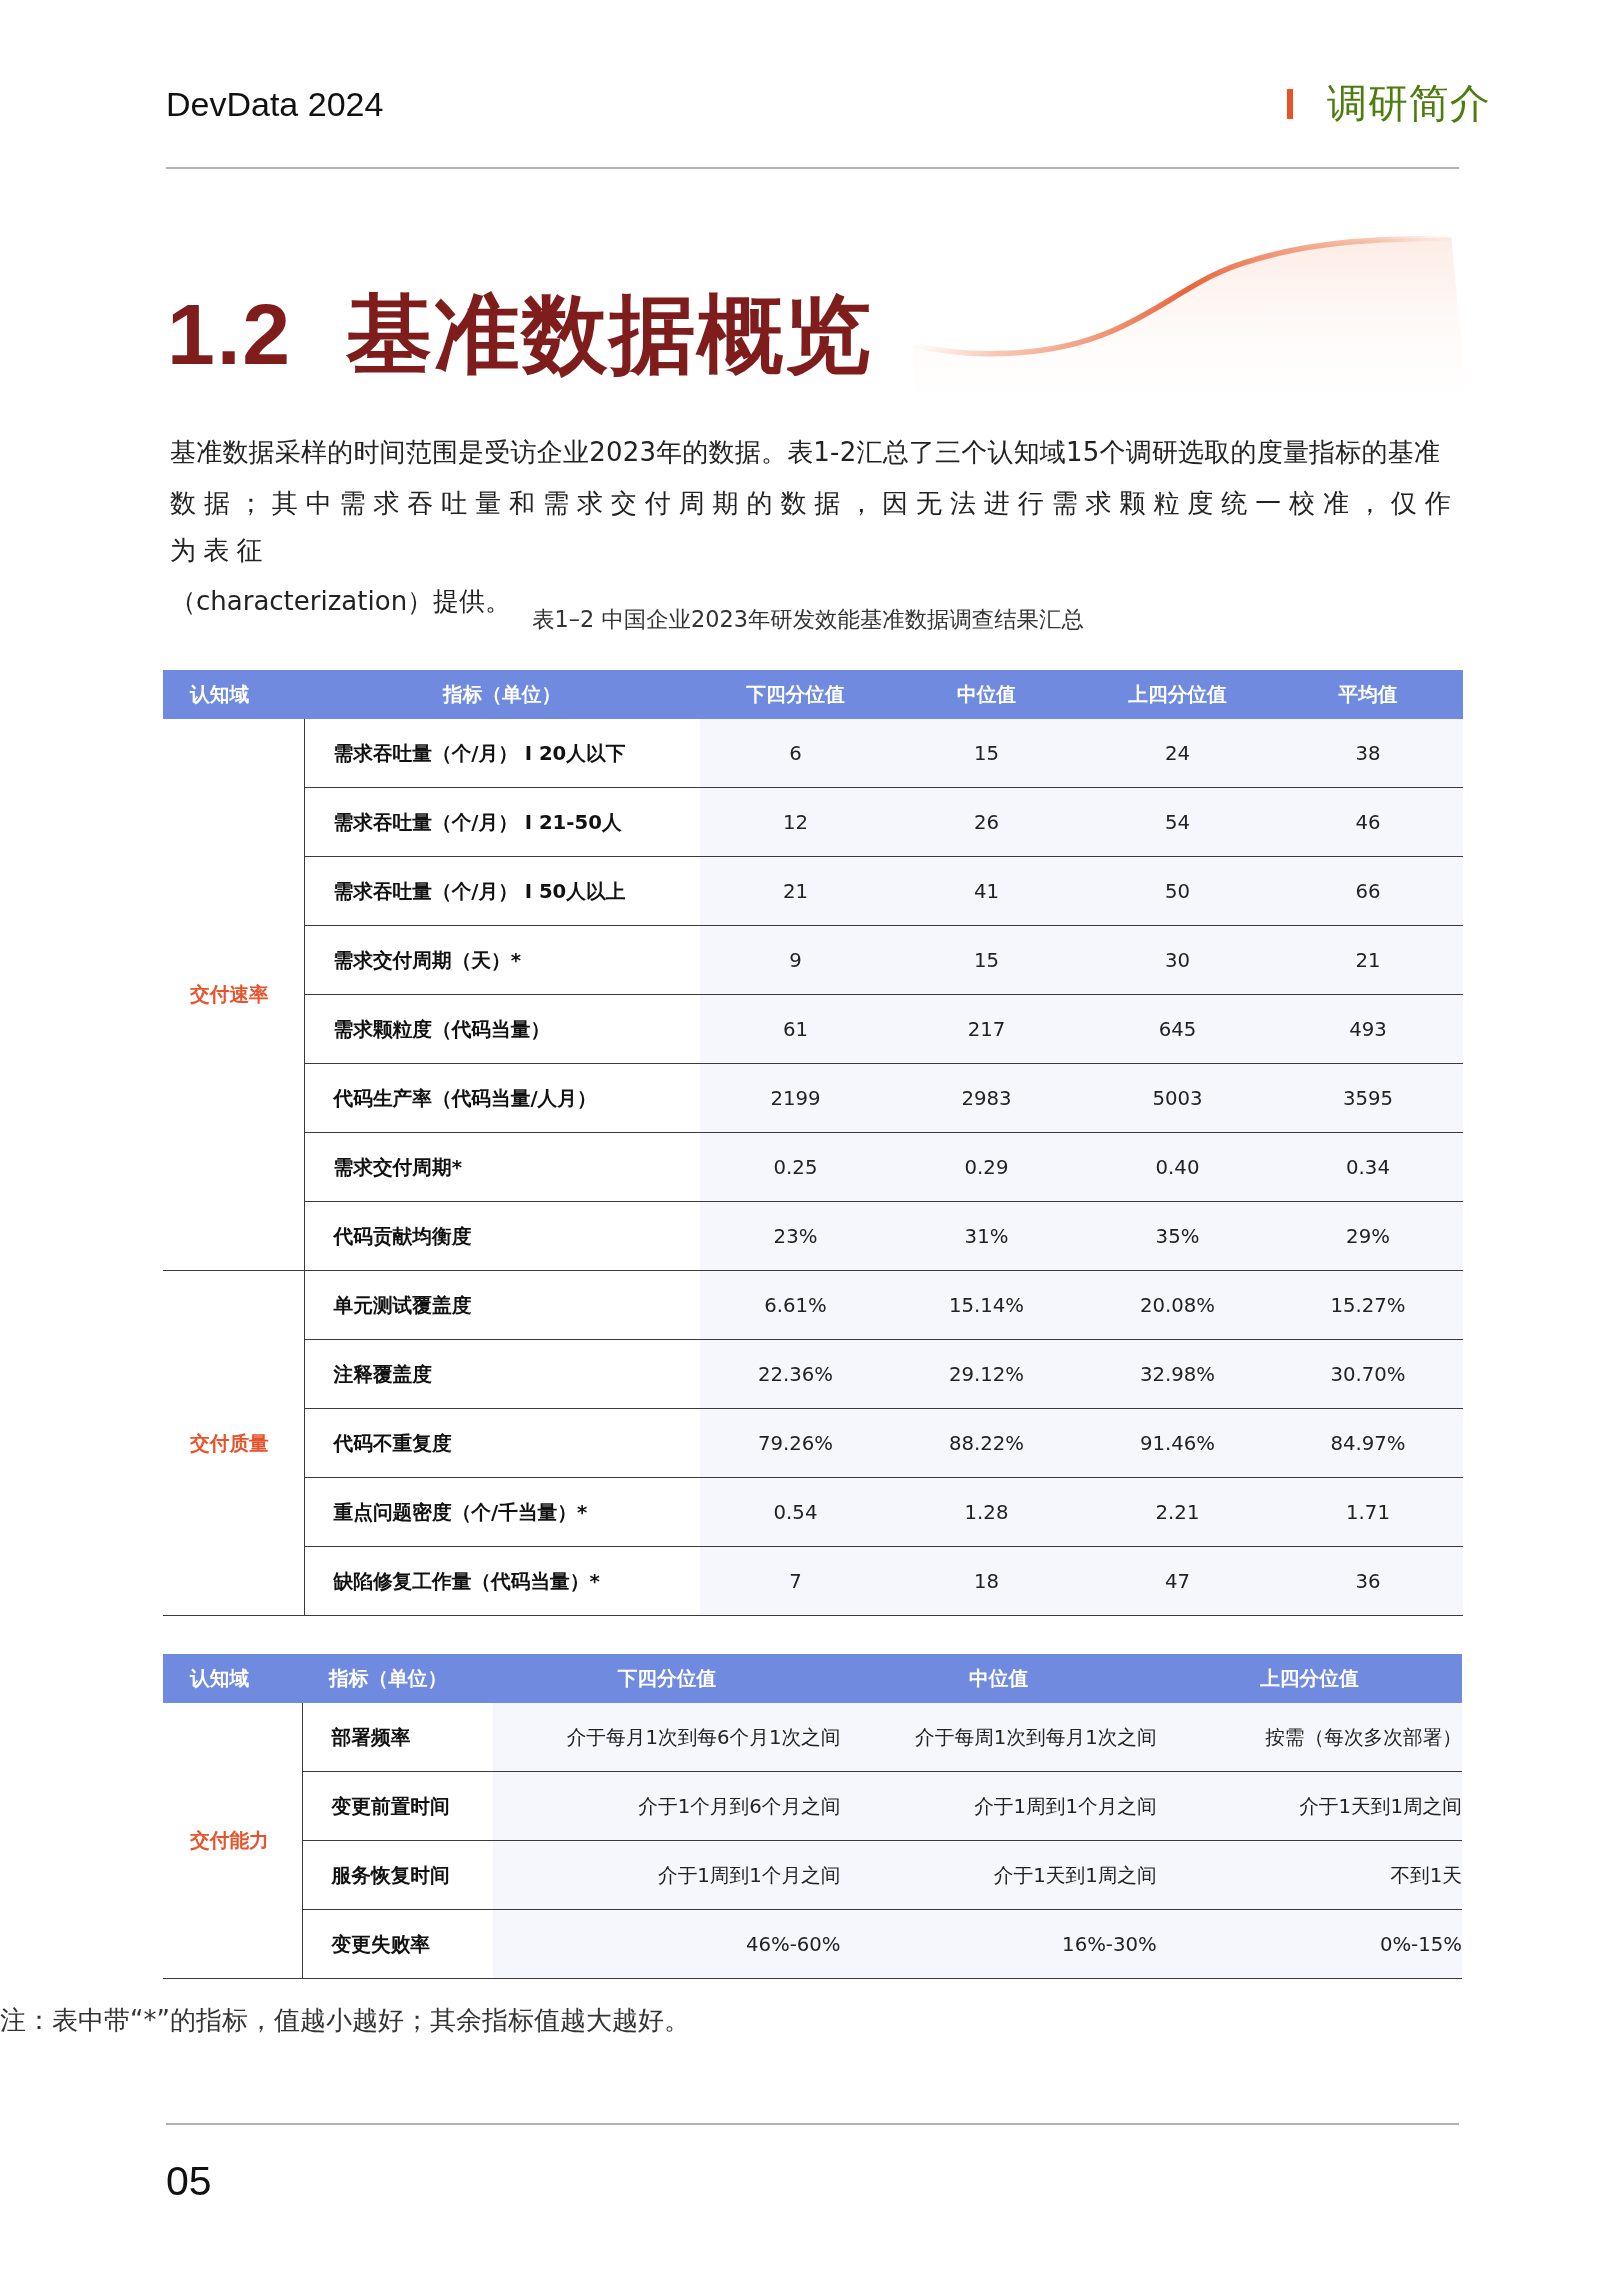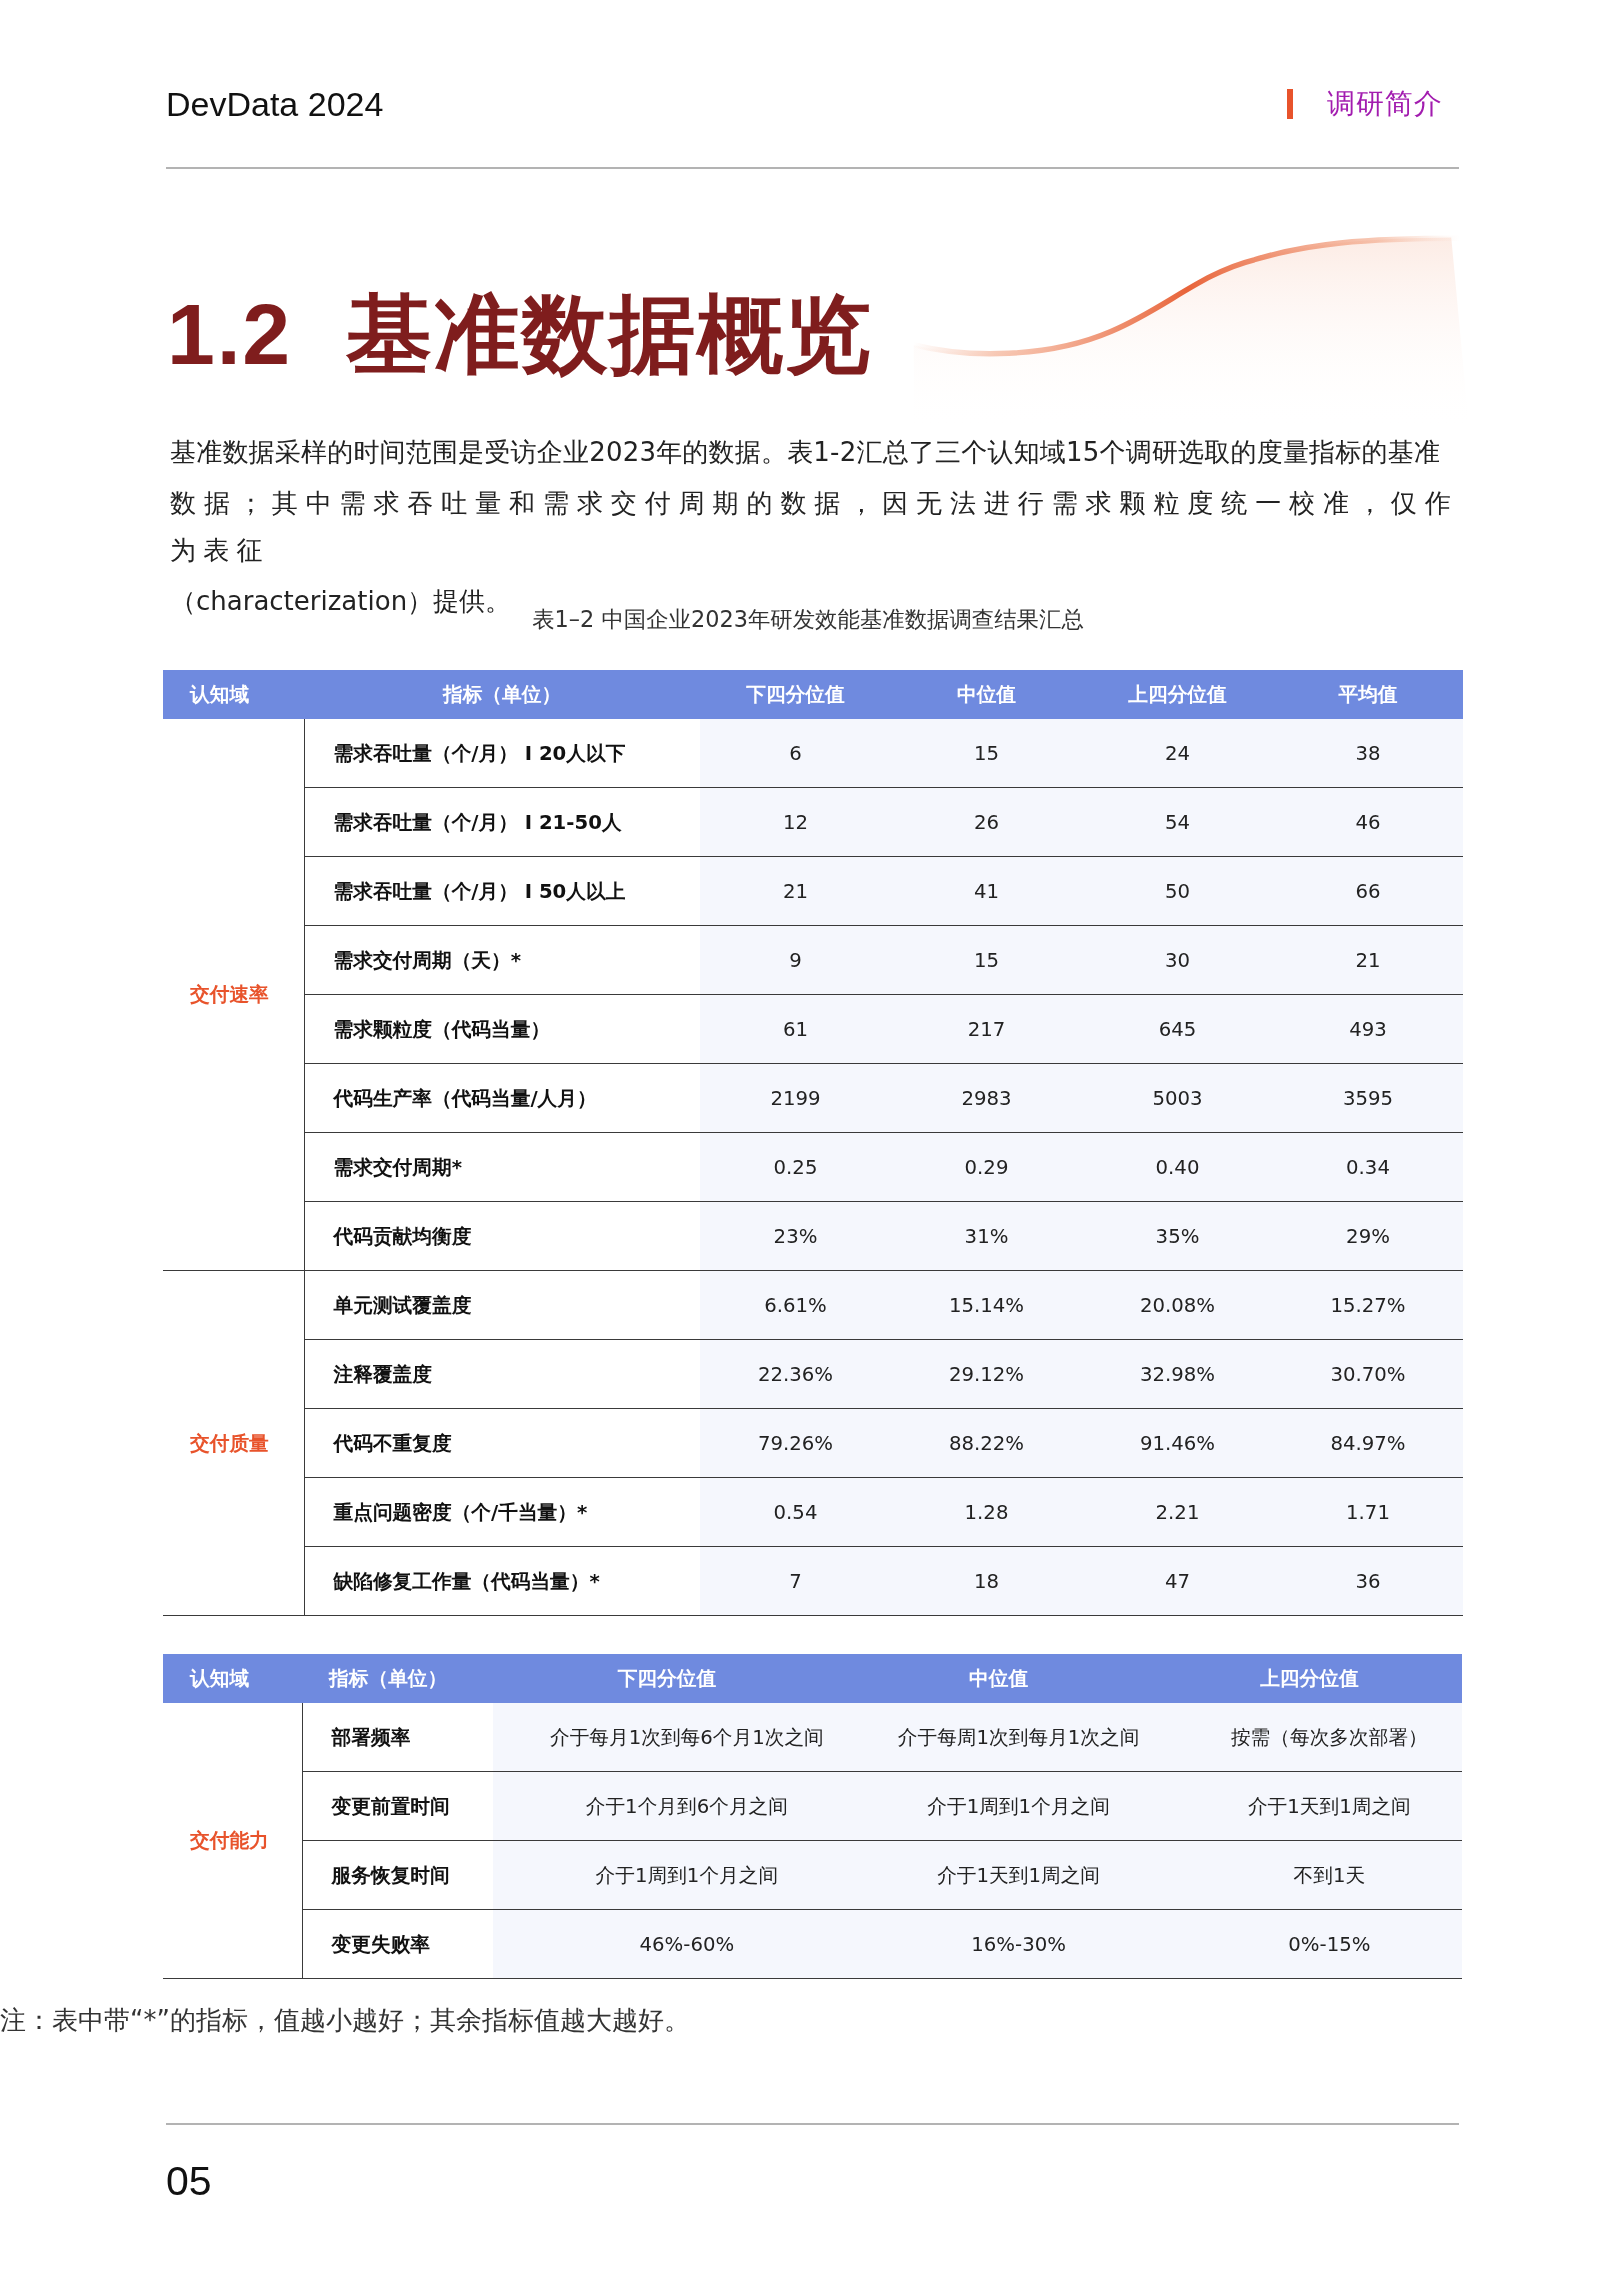--- a/index.html
+++ b/index.html
@@ -2,41 +2,41 @@
 <html style="font-size:14.3px"><head>
 <meta charset="utf-8">
 <style>
   html, body { margin: 0; padding: 0; background: #ffffff; }
   body { width: 1620px; height: 2293px; position: relative; overflow: hidden;
          font-family: "DejaVu Sans", "Liberation Sans", sans-serif; color: #1a1a1a; }
   .abs { position: absolute; }
 
   .brand { left: 166px; top: 85px; font-size: 34px; line-height: 39px; color: #111; font-family: "Liberation Sans", sans-serif; }
   .section-bar { left: 1287px; top: 89px; width: 6.3px; height: 30px; background: #E8532B; }
-  .section-name { left: 1327px; top: 83px; font-size: 28px; line-height: 41px; color: #a21caf; letter-spacing: 0.9px; }
+  .section-name { left: 1327px; top: 83px; font-size: 40px; line-height: 41px; color: #4d7c0f; letter-spacing: 0.9px; }
   .rule { height: 1.8px; background: #b3b3b3; }
 
   .deco { left: 878px; top: 206px; width: 627px; height: 233px; }
 
   .title { left: 167px; top: 285px; font-size: 86px; line-height: 99px; color: #7f1d1d; font-weight: bold; white-space: nowrap; }
   .title .num { font-family: "Liberation Sans", sans-serif; letter-spacing: 1.8px; }
   .title .txt { margin-left: 54px; letter-spacing: 1.8px; }
 
   .para { left: 166px; top: 425px; width: 1296px; font-size: 26px; line-height: 47px; color: #222; text-align: justify; text-align-last: left; }
   .para p { margin: 4px; }
 
   .caption { left: 0; width: 1616px; top: 604px; text-align: center; font-size: 22.4px; color: #333; }
 
   table { border-collapse: collapse; position: absolute; table-layout: fixed; }
   th { background: #6F8ADF; color: #ffffff; font-weight: bold; font-size: 19.7px; height: 49px; padding: 0; }
   td { height: 68px; padding: 0; font-size: 19.7px; border-bottom: 1.8px solid #3a3a3a; }
   td.domain { color: #E8532B; font-weight: bold; text-align: left; padding-left: 27px; border-right: 1.8px solid #3a3a3a; border-bottom: 1.8px solid #3a3a3a; background:#fff; }
   td.metric { font-weight: bold; padding-left: 29px; text-align: left; background: #fff; color: #111; }
   td.val { background: #F5F7FD; text-align: center; color: #222; }
-  td.val-left { background: #F5F7FD; text-align: center; padding-left: 40px; color: #222; }
+  td.val-left { background: #F5F7FD; text-align: right; padding-left: 40px; color: #222; }
   th.left { text-align: left; padding-left: 27px; }
   th.center { text-align: center; }
 
   .t1 { left: 163px; top: 670px; width: 1299px; }
   .t2 { left: 163px; top: 1654px; width: 1299px; }
 
   .footnote { left: 0; width: 1520px; top: 2003px; text-align: left; font-size: 26px; color: #333; }
   .page-num { left: 166px; top: 2158px; font-size: 41px; line-height: 47px; color: #111; font-family: "Liberation Sans", sans-serif; }
 </style>
 </head>

